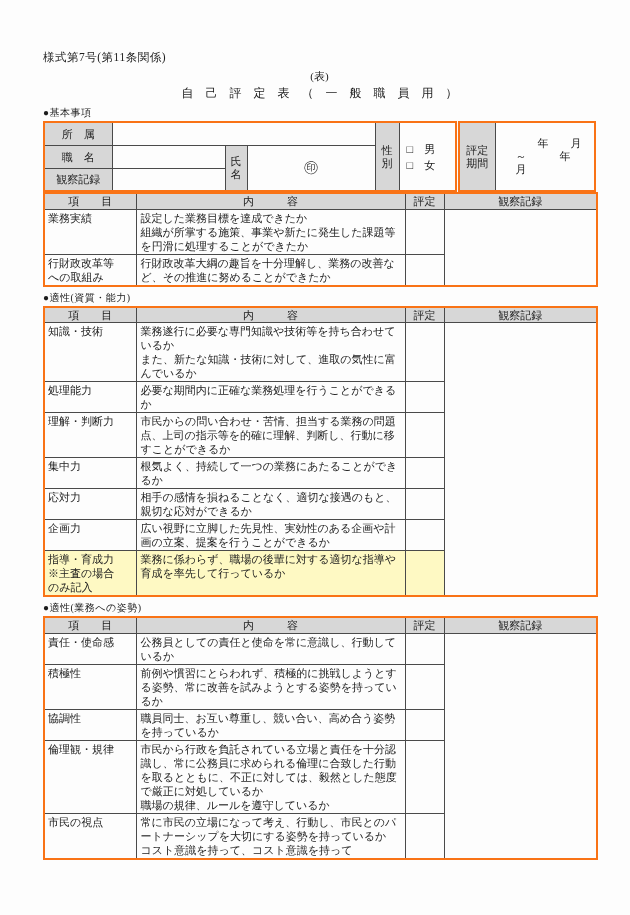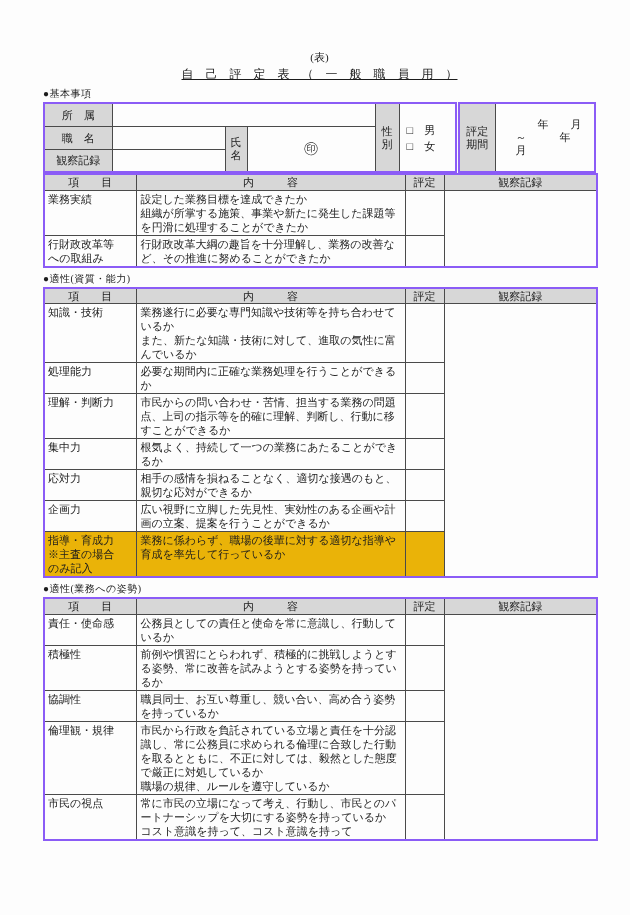--- a/index.html
+++ b/index.html
@@ -7,25 +7,25 @@
   body {
     width:630px; height:915px; overflow:hidden;
     background:#fdfdfd; color:#1c1c1c;
     font-family:"Liberation Serif","DejaVu Serif",serif;
     font-size:11px;
   }
   .content { width:553px; margin:50px 0 0 43px; }
   .form-number { font-size:11.5px; letter-spacing:0.5px; }
   .center { text-align:center; }
   .side-label { margin-top:4px; font-size:11px; }
-  .doc-title { margin-top:1px; font-size:12px;text-decoration:underline; }
+  .doc-title { margin-top:1px; font-size:12px; }
   .sec-heading { margin:4px 0 1px 0; font-size:10px; letter-spacing:0.5px; }
 
   table { border-collapse:collapse; table-layout:fixed; }
-  .btbl, .eval { border:2px solid #8b5cf6; }
+  .btbl, .eval { border:2px solid #f97316; }
   td, th {
     border:1px solid #4a4a4a;
     padding:0 4px; line-height:14px;
     vertical-align:top; font-weight:normal;
     overflow:hidden;
   }
   .shade, th { background:#d7d7d7; }
   th { text-align:center; height:16px; vertical-align:middle; padding:0 2px; }
   .pre { white-space:pre-line; }
 
@@ -37,28 +37,29 @@
   .gender-cell { vertical-align:middle; padding-left:7px; line-height:16px; }
   .name-val { vertical-align:middle; text-align:center; }
   .seal { font-size:15px; color:#2a2a2a; }
   .period-tbl td { height:69px; vertical-align:middle; }
   .period-val { line-height:13px; padding-left:20px; }
 
   
   .eval { width:553px;padding-left:28px; }
   .eval td.item  { padding:1px 3px; }
   .eval td.contentc { padding:1px 4px; }
-  .eval td.hl { background:#eab308; }
+  .eval td.hl { background:#fef9c3; }
   .eval td.obs { background:#fdfdfd; }
 </style>
 </head>
 <body>
 
 <div class="content">
 
+  <div class="form-number">様式第7号(第11条関係)</div>
   <div class="center side-label">(表)</div>
   <div class="center doc-title">自　己　評　定　表　（　一　般　職　員　用　）</div>
 
   <div class="sec-heading">●基本事項</div>
 
   <div class="hdr-wrap">
     <table class="btbl" style="width:412px;">
       <colgroup>
         <col style="width:68px">
           <col style="width:113px">

